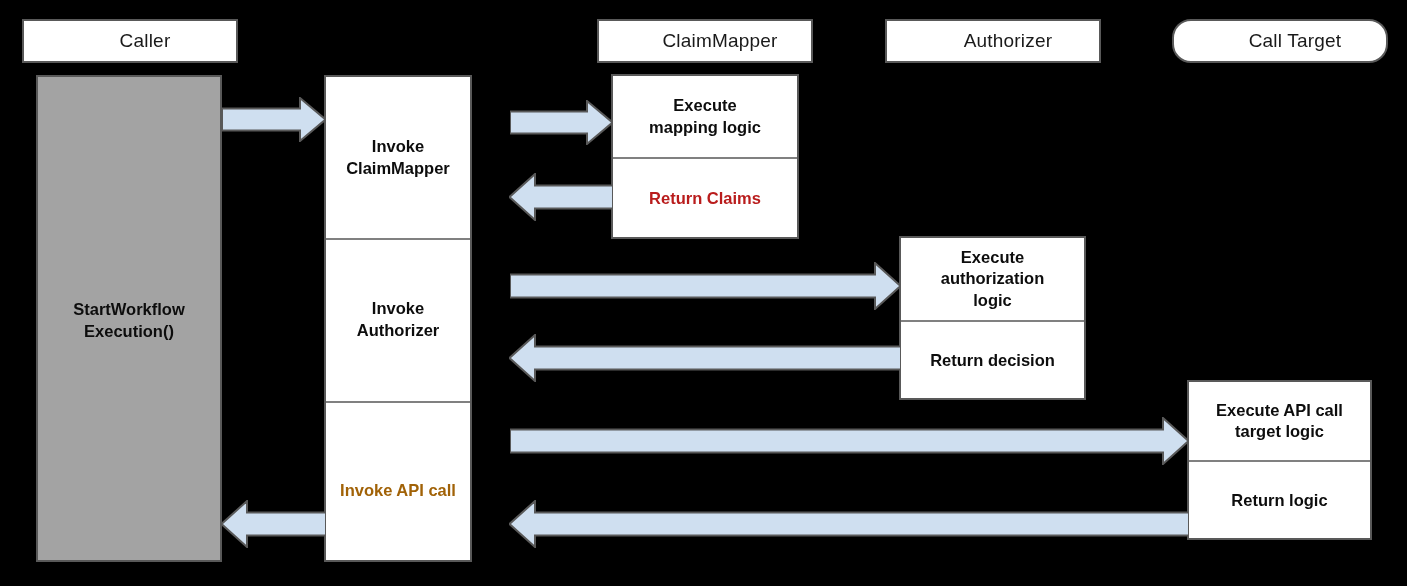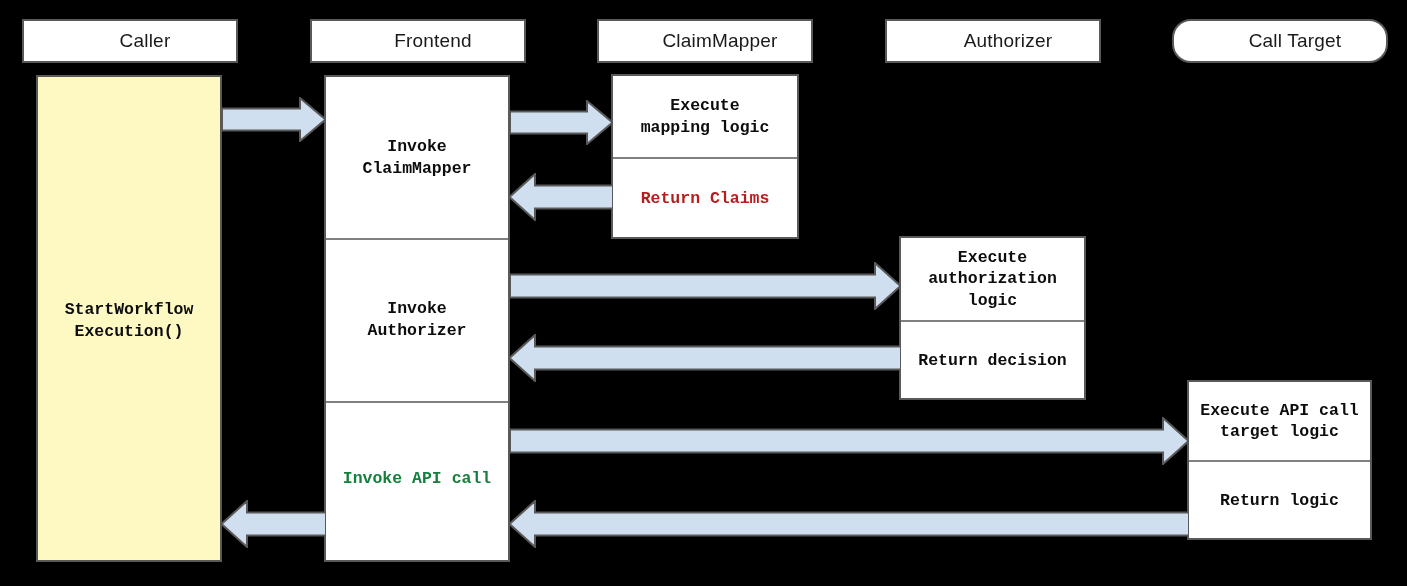--- a/index.html
+++ b/index.html
@@ -28,21 +28,20 @@
     font-weight: 400;
     letter-spacing: 0.2px;
     padding-left: 30px;
   }
   .activation {
     position: absolute;
     background: #ffffff;
     border: 2px solid #4c1d95;
     box-sizing: border-box;
     overflow: hidden;
-    font-family: Liberation Mono, monospace;
   }
   .seg {
     position: absolute;
     left: 0;
     right: 0;
     display: flex;
     align-items: center;
     justify-content: center;
     text-align: center;
     color: #0d0d0d;
@@ -68,44 +67,41 @@
     height: 100%;
   }
 </style>
 </head>
 <body>
 
 <div id="diagram-root" style="width: 1407px; height: 586px; background: rgb(0, 0, 0);">
     <div class="lane-header" style="left: 22px; top: 19px; width: 216px; height: 44px; background: rgb(255, 255, 255); border-color: rgb(89, 89, 89); color: rgb(26, 26, 26);">
       <span>Caller</span>
     </div>
-    <div class="lane-header" style="left: 310px; top: 19px; width: 216px; height: 44px; background: rgb(255, 255, 255); border-color: rgb(89, 89, 89); color: rgb(26, 26, 26);">
-      <span>Frontend</span>
-    </div>
     <div class="lane-header" style="left: 597px; top: 19px; width: 216px; height: 44px; background: rgb(255, 255, 255); border-color: rgb(89, 89, 89); color: rgb(26, 26, 26);">
       <span>ClaimMapper</span>
     </div>
     <div class="lane-header" style="left: 885px; top: 19px; width: 216px; height: 44px; background: rgb(255, 255, 255); border-color: rgb(89, 89, 89); color: rgb(26, 26, 26);">
       <span>Authorizer</span>
     </div>
     <div class="lane-header" style="left: 1172px; top: 19px; width: 216px; height: 44px; background: rgb(255, 255, 255); border-color: rgb(89, 89, 89); color: rgb(26, 26, 26); border-radius: 19px;">
       <span>Call Target</span>
     </div>
-    <div class="activation" style="left: 36px; top: 75px; width: 186px; height: 487px; background: #fef9c3; border-color: rgb(89, 89, 89);">
+    <div class="activation" style="left: 36px; top: 75px; width: 186px; height: 487px; background: #a3a3a3; border-color: rgb(89, 89, 89);">
       <div class="seg" style="top: 0px; height: 487px; color: rgb(13, 13, 13); white-space: pre-line;">StartWorkflow
 Execution()</div>
     </div>
-    <div class="activation" style="left: 324px; top: 75px; width: 186px; height: 487px; background: rgb(255, 255, 255); border-color: rgb(89, 89, 89);">
+    <div class="activation" style="left: 324px; top: 75px; width: 148px; height: 487px; background: rgb(255, 255, 255); border-color: rgb(89, 89, 89);">
       <div class="seg" style="top: 0px; height: 161px; color: rgb(13, 13, 13); white-space: pre-line;">Invoke
 ClaimMapper</div>
       <div class="seg-divider" style="top: 161px; background: rgb(128, 128, 128);"></div>
       <div class="seg" style="top: 161px; height: 163px; color: rgb(13, 13, 13); white-space: pre-line;">Invoke
 Authorizer</div>
       <div class="seg-divider" style="top: 324px; background: rgb(128, 128, 128);"></div>
-      <div class="seg" style="top: 320px; height: 163px; color: #15803d; white-space: pre-line;">Invoke API call</div>
+      <div class="seg" style="top: 332px; height: 163px; color: #a16207; white-space: pre-line;">Invoke API call</div>
     </div>
     <div class="activation" style="left: 611px; top: 74px; width: 188px; height: 165px; background: rgb(255, 255, 255); border-color: rgb(89, 89, 89);">
       <div class="seg" style="top: 0px; height: 81px; color: rgb(13, 13, 13); white-space: pre-line;">Execute
 mapping logic</div>
       <div class="seg-divider" style="top: 81px; background: rgb(128, 128, 128);"></div>
       <div class="seg" style="top: 81px; height: 84px; color: #b91c1c; white-space: pre-line;">Return Claims</div>
     </div>
     <div class="activation" style="left: 899px; top: 236px; width: 187px; height: 164px; background: rgb(255, 255, 255); border-color: rgb(89, 89, 89);">
       <div class="seg" style="top: 0px; height: 82px; color: rgb(13, 13, 13); white-space: pre-line;">Execute
 authorization

